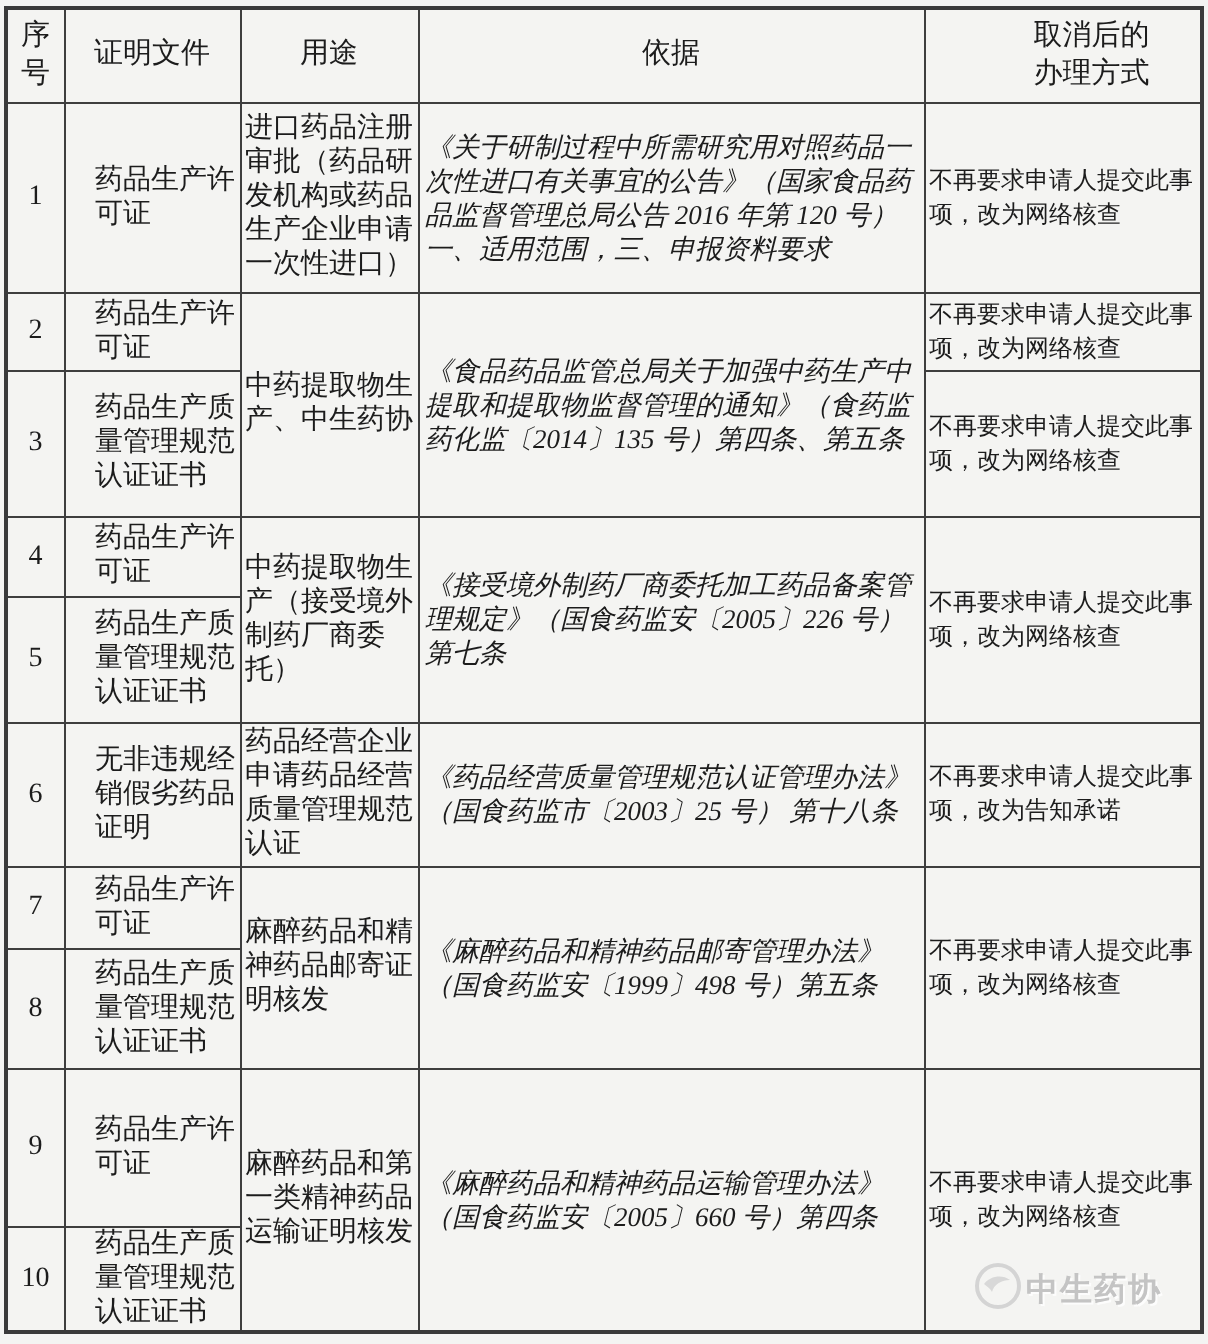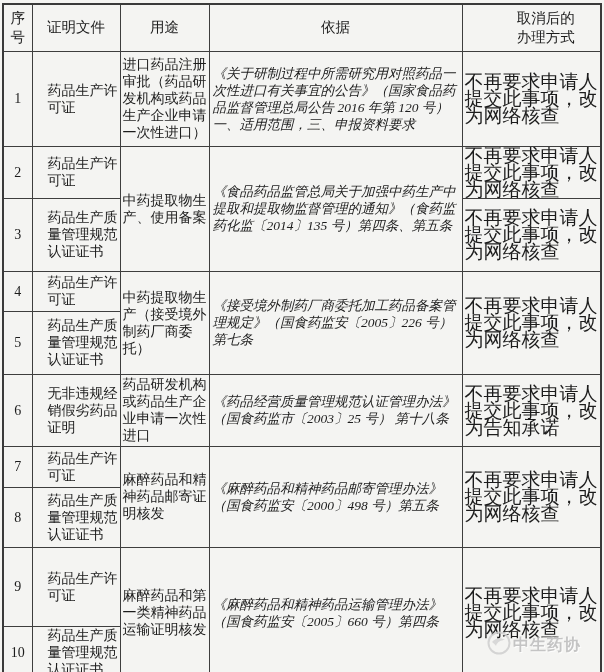--- a/index.html
+++ b/index.html
@@ -35,21 +35,21 @@
     text-align: center;
     font-size: 14.5px;
     line-height: 19px;
     padding: 0;
   }
   th.prewrap { white-space: pre-line; padding-left: 29px; }
   td.c-no   { text-align: center; padding: 0; }
   td.c-doc  { padding: 0 1px 0 15px; }
   td.c-use  { padding: 0 1px 0 2px; }
   td.c-basis{ padding: 0 2px 0 3px; font-size: 13.5px; font-style: italic; }
-  td.c-method{ padding: 0 1px 0 2px; font-size: 19px; }
+  td.c-method{ padding: 0 1px 0 2px; font-size: 12px; }
   .watermark {
     position: absolute;
     left: 486px;
     top: 630px;
     display: flex;
     align-items: flex-end;
     gap: 1px;
     opacity: 0.85;
   }
   .watermark .wm-text {
@@ -87,21 +87,21 @@
     <td class="c-no">1</td>
     <td class="c-doc">药品生产许可证</td>
     <td class="c-use">进口药品注册审批（药品研发机构或药品生产企业申请一次性进口）</td>
     <td class="c-basis">《关于研制过程中所需研究用对照药品一次性进口有关事宜的公告》（国家食品药品监督管理总局公告 2016 年第 120 号）一、适用范围，三、申报资料要求</td>
     <td class="c-method">不再要求申请人提交此事项，改为网络核查</td>
   </tr>
 
   <tr style="height:39px">
     <td class="c-no">2</td>
     <td class="c-doc">药品生产许可证</td>
-    <td class="c-use" rowspan="2">中药提取物生产、使用备案</td>
+    <td class="c-use" rowspan="2">中药提取物生产、中生药协</td>
     <td class="c-basis" rowspan="2">《食品药品监管总局关于加强中药生产中提取和提取物监督管理的通知》（食药监药化监〔2014〕135 号）第四条、第五条</td>
     <td class="c-method">不再要求申请人提交此事项，改为网络核查</td>
   </tr>
 
   <tr style="height:73px">
     <td class="c-no">3</td>
     <td class="c-doc">药品生产质量管理规范认证证书</td>
     <td class="c-method">不再要求申请人提交此事项，改为网络核查</td>
   </tr>
 
@@ -114,30 +114,30 @@
   </tr>
 
   <tr style="height:63px">
     <td class="c-no">5</td>
     <td class="c-doc">药品生产质量管理规范认证证书</td>
   </tr>
 
   <tr style="height:72px">
     <td class="c-no">6</td>
     <td class="c-doc">无非违规经销假劣药品证明</td>
-    <td class="c-use">药品研发机构或药品生产企业申请一次性进口</td>
+    <td class="c-use">药品经营企业申请药品经营质量管理规范认证</td>
     <td class="c-basis">《药品经营质量管理规范认证管理办法》（国食药监市〔2003〕25 号） 第十八条</td>
     <td class="c-method">不再要求申请人提交此事项，改为告知承诺</td>
   </tr>
 
   <tr style="height:41px">
     <td class="c-no">7</td>
     <td class="c-doc">药品生产许可证</td>
     <td class="c-use" rowspan="2">麻醉药品和精神药品邮寄证明核发</td>
-    <td class="c-basis" rowspan="2">《麻醉药品和精神药品邮寄管理办法》（国食药监安〔2000〕498 号）第五条</td>
+    <td class="c-basis" rowspan="2">《麻醉药品和精神药品邮寄管理办法》（国食药监安〔1999〕498 号）第五条</td>
     <td class="c-method" rowspan="2">不再要求申请人提交此事项，改为网络核查</td>
   </tr>
 
   <tr style="height:60px">
     <td class="c-no">8</td>
     <td class="c-doc">药品生产质量管理规范认证证书</td>
   </tr>
 
   <tr style="height:79px">
     <td class="c-no">9</td>

